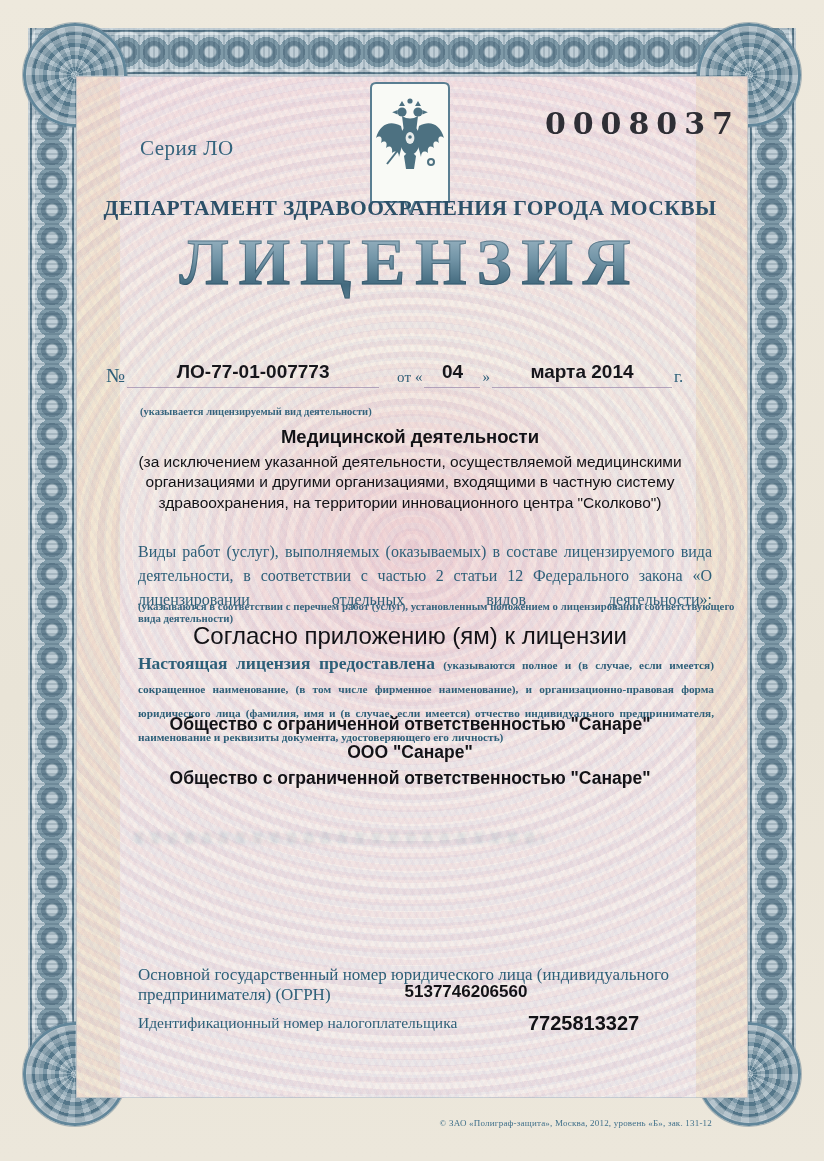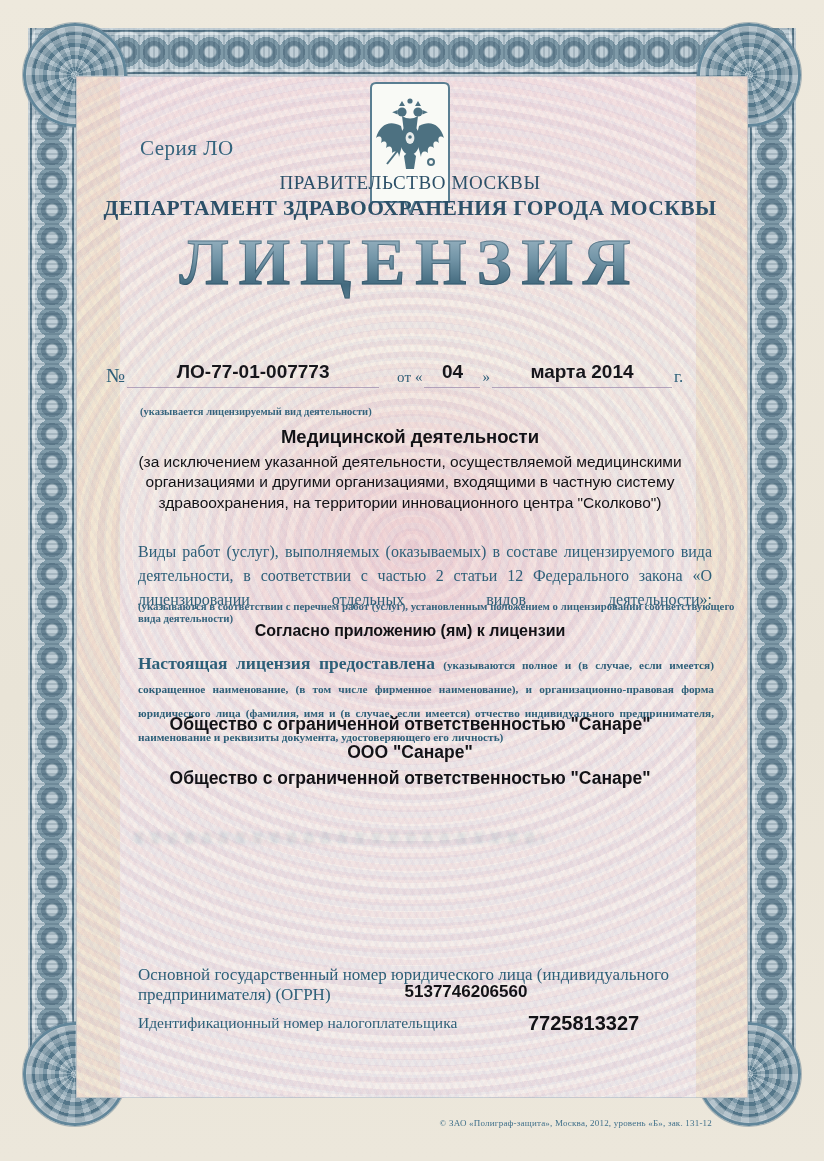--- a/index.html
+++ b/index.html
@@ -92,21 +92,21 @@
 
   .heading{left:62px;top:300px;font-size:27px;color:#2d5f78;font-weight:500;}
   .heading-note{left:64px;top:330px;font-size:10.5px;color:#35647d;font-weight:bold;}
 
   .activity-name{left:0;right:0;top:350px;text-align:center;font-size:18.5px;font-weight:bold;color:#121216;}
   .exception{left:32px;width:604px;top:376px;text-align:center;font-size:15.5px;color:#121216;line-height:1.32;}
 
   .works-intro{left:62px;width:574px;top:464px;font-size:16px;color:#2d5f78;font-weight:500;text-align:justify;line-height:1.5;}
   .works-intro::after{content:"";display:inline-block;width:100%;}
   .works-note{left:62px;top:524px;font-size:10.8px;color:#35647d;font-weight:bold;}
-  .works-value{left:0;right:0;top:546px;text-align:center;font-size:16px;font-weight:bold;color:#121216;}
+  .works-value{left:0;right:0;top:546px;text-align:center;font-size:24px;font-weight:normal;color:#121216;}
 
   .grantee{left:62px;width:576px;top:574px;text-align:justify;color:#2d5f78;line-height:1.5;}
   .grantee .lead{font-size:17.5px;font-weight:bold;}
   .grantee .note{font-size:11.3px;font-weight:bold;}
 
   .org-name{left:0;right:0;text-align:center;font-size:17.5px;font-weight:bold;color:#121216;}
   .org-1{top:638px;}
   .org-2{top:666px;}
   .org-3{top:692px;}
 
@@ -159,22 +159,22 @@
           <path d="M51 46 C62 40 72 44 76 58 C72 55 69 57 71 63 C67 60 64 62 66 68 C62 65 59 67 60 73 C56 70 53 72 53 77 L48 58 Z"></path>
           <path d="M36 76 L42 70 L48 76 L46 89 H38 Z"></path>
         </g>
         <path d="M30 70 L19 84" stroke="#4d7181" stroke-width="2"></path>
         <circle cx="63" cy="82" r="3" fill="none" stroke="#4d7181" stroke-width="2"></circle>
         <ellipse cx="42" cy="58" rx="4.4" ry="6" fill="#f9faf6" opacity="0.9"></ellipse>
         <circle cx="42" cy="57" r="1.8" fill="#4d7181"></circle>
       </svg>
     </div>
 
-
-    <div class="abs gov">ПРАВИТЕЛЬСТВО МОСКВЫ</div>
+    <div class="abs serial">0008037</div>
+
     <div class="abs dept">ДЕПАРТАМЕНТ ЗДРАВООХРАНЕНИЯ ГОРОДА МОСКВЫ</div>
 
     <div class="abs title">ЛИЦЕНЗИЯ</div>
 
     <div class="abs license-line">
       <span class="ll-label">№</span>
       <span class="ll-cell ll-c1">ЛО-77-01-007773</span>
       <span class="ll-label small" style="margin-left:16px;">от</span>
       <span class="ll-label small">«</span>
       <span class="ll-cell ll-c2">04</span>

